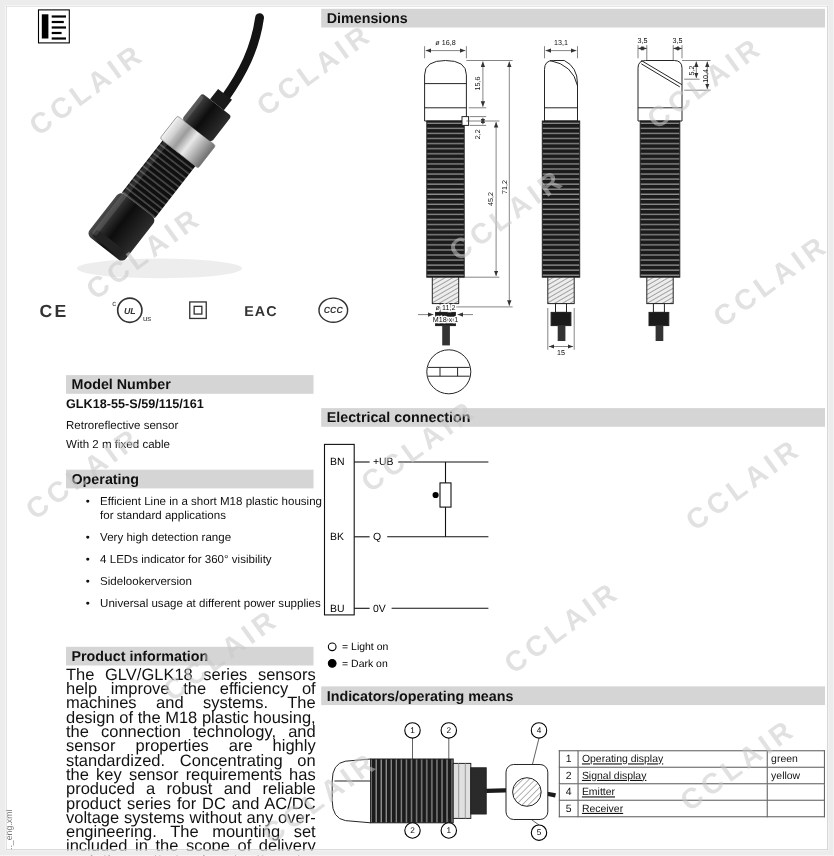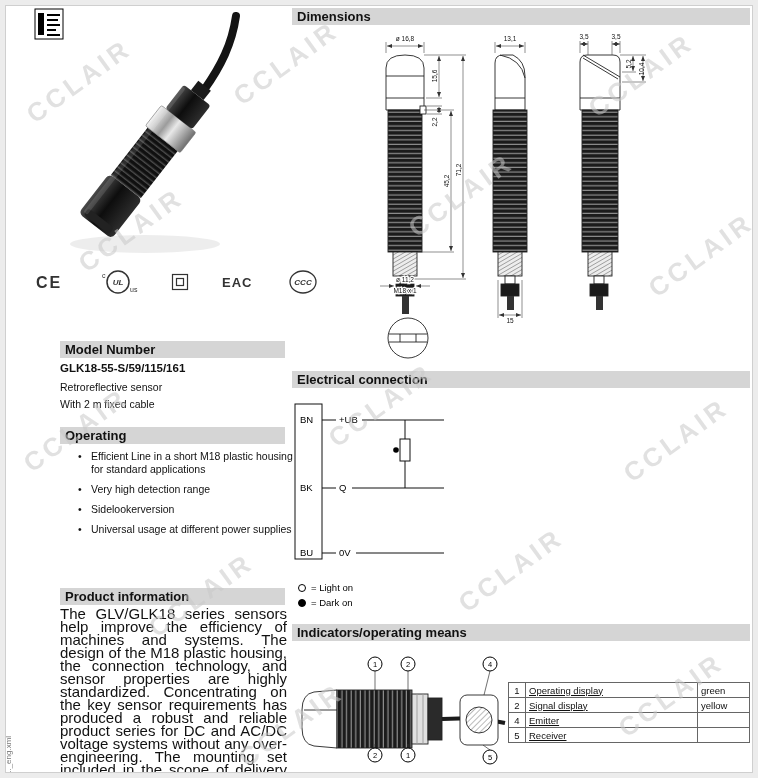--- a/index.html
+++ b/index.html
@@ -123,20 +123,21 @@
 
   <div class="sec left" style="top:341px">Model Number</div>
   <div class="model-number">GLK18-55-S/59/115/161</div>
   <div class="model-line1">Retroreflective sensor</div>
   <div class="model-line2">With 2 m fixed cable</div>
 
   <div class="sec left" style="top:427px">Operating</div>
   <ul class="features">
     <li>Efficient Line in a short M18 plastic housing for standard applications</li>
     <li>Very high detection range</li>
+    <li>4 LEDs indicator for 360° visibility</li>
     <li>Sidelookerversion</li>
     <li>Universal usage at different power supplies</li>
   </ul>
 
   <div class="sec left" style="top:588px">Product information</div>
   <p class="prodinfo">The GLV/GLK18 series sensors help improve the efficiency of machines and systems. The design of the M18 plastic housing, the connection technology, and sensor properties are highly standardized. Concentrating on the key sensor requirements has produced a robust and reliable product series for DC and AC/DC voltage systems without any over-engineering. The mounting set included in the scope of delivery and the optimized potentiometer design ensure fast assembly and easy configuration.</p>
 
   <div class="side-text">..._eng.xml</div>
 
   <div class="sec right" style="top:8px">Dimensions</div>

